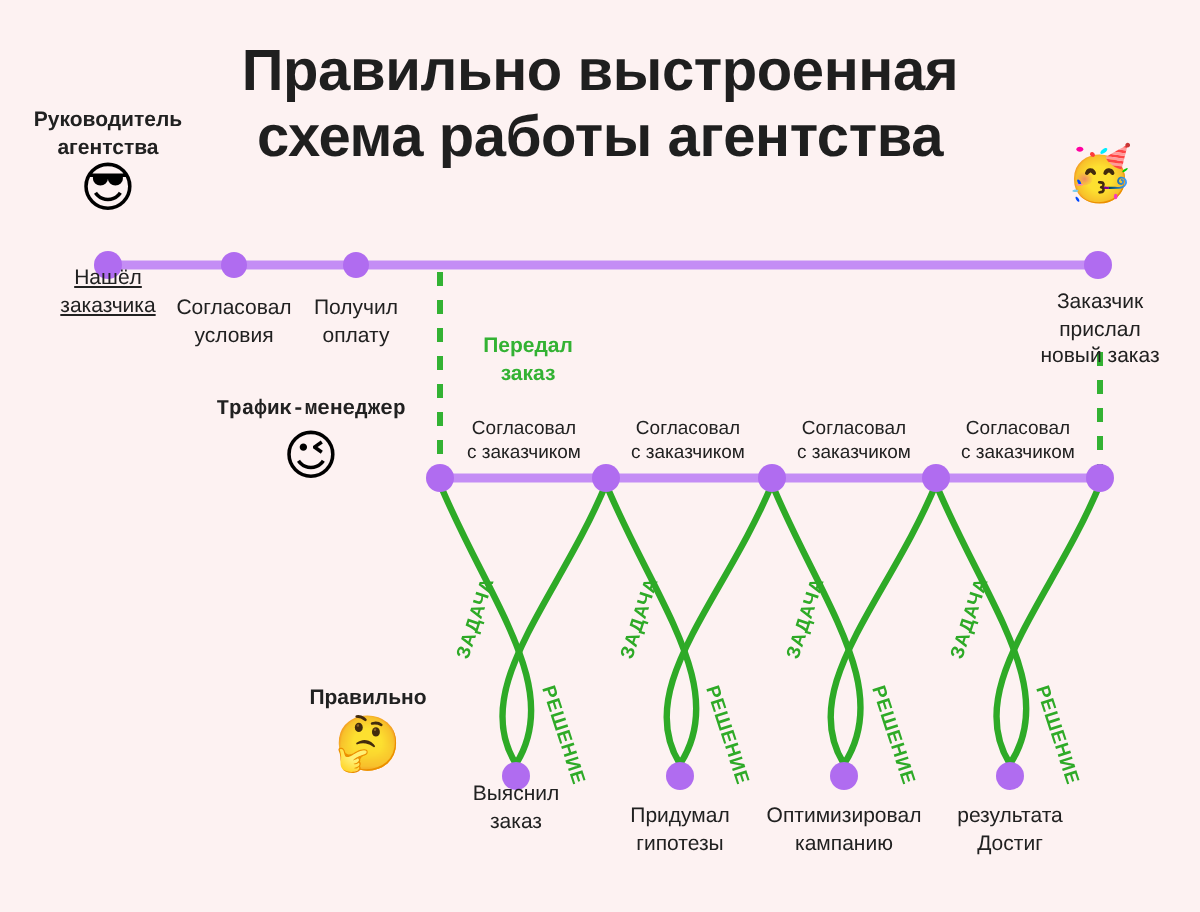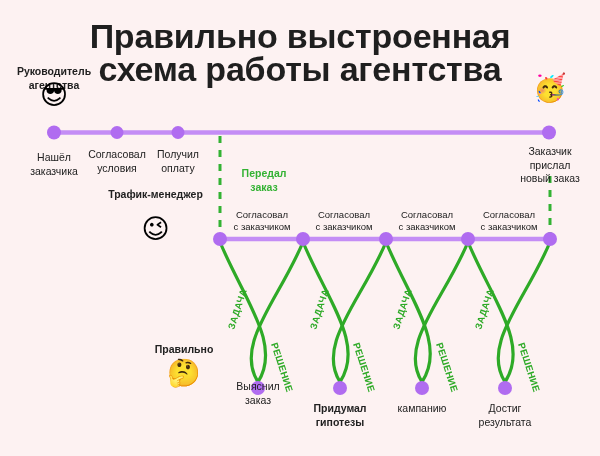--- a/index.html
+++ b/index.html
@@ -22,21 +22,21 @@
   }
 
   
   .title {
     position: absolute;
     left: 0;
     top: 20px;
     width: 600px;
     text-align: center;
     color: #1f1f1f;
-    font-size: 34px;
+    font-size: 29px;
     font-weight: 700;
     line-height: 33px;
     letter-spacing: -0.2px;
   }
   .title .line {
     display: block;
   }
 
   
   #art {
@@ -140,29 +140,29 @@
       <text transform="translate(271,344) rotate(72)">РЕШЕНИЕ</text>
       <text transform="translate(316,330) rotate(-72)">ЗАДАЧА</text>
       <text transform="translate(353,344) rotate(72)">РЕШЕНИЕ</text>
       <text transform="translate(399,330) rotate(-72)">ЗАДАЧА</text>
       <text transform="translate(436,344) rotate(72)">РЕШЕНИЕ</text>
       <text transform="translate(481,330) rotate(-72)">ЗАДАЧА</text>
       <text transform="translate(518,344) rotate(72)">РЕШЕНИЕ</text>
     </g>
   </svg>
 
-  <div class="role" style="left:4px; top:65px; width:100px;">
+  <div class="role" style="left:4px; top:54px; width:100px;">
     <div>Руководитель</div>
     <div>агентства</div>
   </div>
   <div class="emoji" style="left:4px; top:80px; width:100px;">😎</div>
 
   <div class="emoji" style="left:500px; top:73px; width:100px;">🥳</div>
 
-  <div class="lbl" style="left:14px; top:151px; width:80px;">
+  <div class="lbl" style="left:14px; top:133px; width:80px;text-decoration:underline;">
     <div>Нашёл</div>
     <div>заказчика</div>
   </div>
 
   <div class="lbl" style="left:77px; top:148px; width:80px;">
     <div>Согласовал</div>
     <div>условия</div>
   </div>
 
   <div class="lbl" style="left:138px; top:148px; width:80px;">
@@ -174,21 +174,21 @@
     <div>Заказчик</div>
     <div>прислал</div>
     <div>новый заказ</div>
   </div>
 
   <div class="lbl green" style="left:228px; top:167px; width:72px; text-align:center;">
     <div>Передал</div>
     <div>заказ</div>
   </div>
 
-  <div class="role" style="left:103px; top:188px; width:105px;">
+  <div class="role" style="left:103px; top:199px; width:105px;font-family:Liberation Mono, monospace;">
     <div>Трафик-менеджер</div>
   </div>
   <div class="emoji" style="left:103px; top:214px; width:105px;">😉</div>
 
   <div class="smallcap" style="left:222px; top:209px; width:80px;">
     <div>Согласовал</div>
     <div>с заказчиком</div>
   </div>
   <div class="smallcap" style="left:304px; top:209px; width:80px;">
     <div>Согласовал</div>
@@ -201,29 +201,30 @@
   <div class="smallcap" style="left:469px; top:209px; width:80px;">
     <div>Согласовал</div>
     <div>с заказчиком</div>
   </div>
 
   <div class="role" style="left:138px; top:343px; width:92px;">
     <div>Правильно</div>
   </div>
   <div class="emoji" style="left:138px; top:358px; width:92px;">🤔</div>
 
-  <div class="lbl" style="left:218px; top:380px; width:80px;">
+  <div class="lbl" style="left:218px; top:391px; width:80px;">
     <div>Выяснил</div>
     <div>заказ</div>
   </div>
-  <div class="lbl" style="left:298px; top:402px; width:84px;font-weight:bold;">
+  <div class="lbl" style="left:298px; top:402px; width:84px;">
     <div>Придумал</div>
     <div>гипотезы</div>
   </div>
   <div class="lbl" style="left:377px; top:402px; width:90px;">
+    <div>Оптимизировал</div>
     <div>кампанию</div>
   </div>
   <div class="lbl" style="left:463px; top:402px; width:84px;">
+    <div>результата</div>
     <div>Достиг</div>
-    <div>результата</div>
   </div>
 
 </div>
 
 </body></html>

